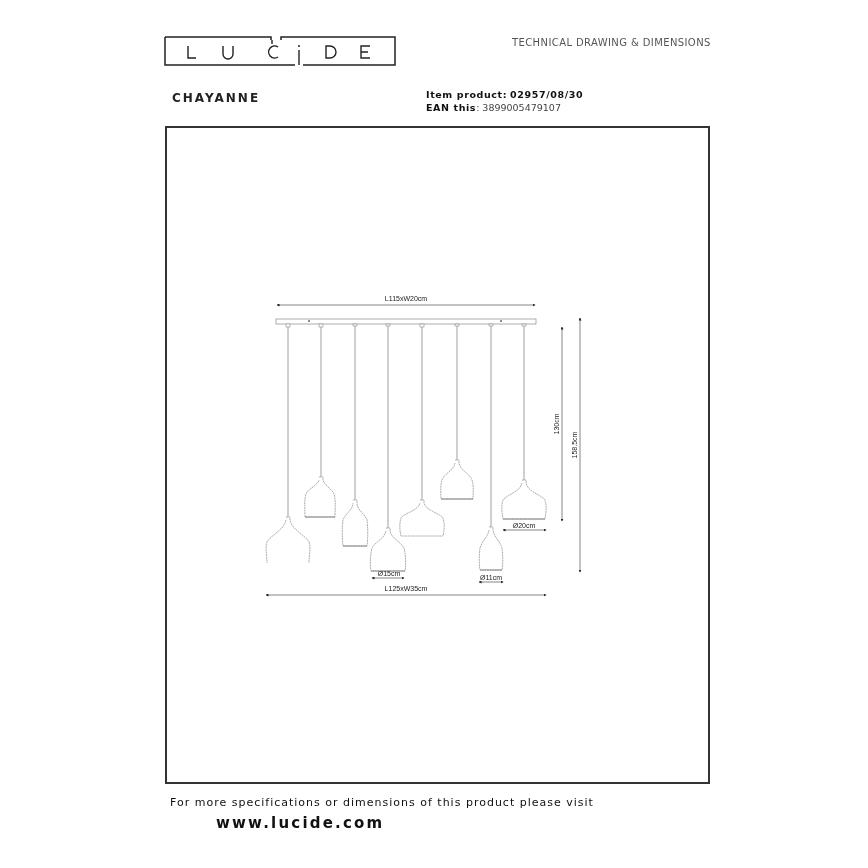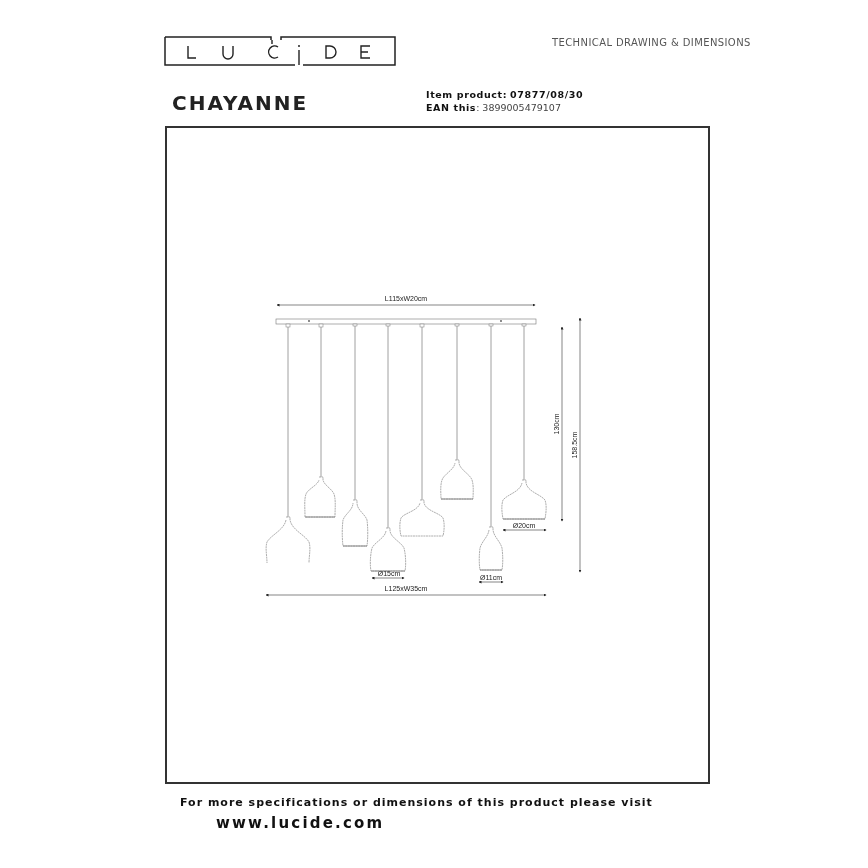--- a/index.html
+++ b/index.html
@@ -1,26 +1,26 @@
 <!DOCTYPE html>
 <html><head>
 <meta charset="utf-8">
 <style>
   html, body { margin:0; padding:0; background:#ffffff; }
   body { width:868px; height:868px; position:relative; overflow:hidden; font-family:"DejaVu Sans", sans-serif; color:#111; }
   .logo { position:absolute; left:163px; top:36px; width:234px; height:30px; }
-  .tech-title { position:absolute; left:512px; top:37px; font-size:10px; letter-spacing:0.4px; color:#555;margin-left:40px; }
-  .product-name { position:absolute; left:172px; top:91px; font-size:20px; font-weight:bold; letter-spacing:2px; color:#222; }
+  .tech-title { position:absolute; left:512px; top:37px; font-size:10px; letter-spacing:0.4px; color:#555; }
+  .product-name { position:absolute; left:172px; top:91px; font-size:12px; font-weight:bold; letter-spacing:2px; color:#222; }
   .meta { position:absolute; left:426px; top:88px; font-size:9.5px; line-height:13px; color:#111; }
   .meta .lbl { font-weight:bold; letter-spacing:0.6px; }
   .meta .val-bold { font-weight:bold; letter-spacing:0.6px; }
   .meta .val { color:#444; }
   .frame { position:absolute; left:165px; top:126px; width:541px; height:654px; border:2px solid #333; box-sizing:content-box; }
   .drawing { position:absolute; left:0; top:0; width:868px; height:868px; }
-  .footer-line { position:absolute; left:180px; top:796px; font-size:11px; font-weight:bold; letter-spacing:1px; color:#111; }
+  .footer-line { position:absolute; left:170px; top:796px; font-size:11px; font-weight:normal; letter-spacing:1px; color:#111; }
   .footer-url { position:absolute; left:170px; top:814px; font-size:15px; font-weight:bold; letter-spacing:2.2px; color:#111;margin-left:46px; }
   .dim-label { font-family:"Liberation Sans", sans-serif; font-size:7px; fill:#222; }
 </style>
 </head>
 <body>
 
 <svg class="logo" viewBox="0 0 234 30" xmlns="http://www.w3.org/2000/svg">
   <path d="M2 1 H108 V4 M118 4 V1 H232 V29 H140 M132 29 H2 V1" fill="none" stroke="#222" stroke-width="1.5"></path>
   <g fill="none" stroke="#222" stroke-width="1.4">
     <path d="M25 10 V22 H33"></path>
@@ -33,21 +33,21 @@
   </g>
   <circle cx="136" cy="10" r="1" fill="#222"></circle>
 </svg>
 
 <div class="tech-title">TECHNICAL DRAWING &amp; DIMENSIONS</div>
 <div class="product-name">CHAYANNE</div>
 
 <div class="meta">
   <div>
     <span class="lbl">Item product:</span>
-    <span class="val-bold">07877/08/30</span>
+    <span class="val-bold">02957/08/30</span>
   </div>
   <div>
     <span class="lbl">EAN this</span><span class="val">: 3899005479107</span>
   </div>
 </div>
 
 <div class="frame"></div>
 
 <svg class="drawing" viewBox="0 0 868 868" xmlns="http://www.w3.org/2000/svg">
   <defs>

